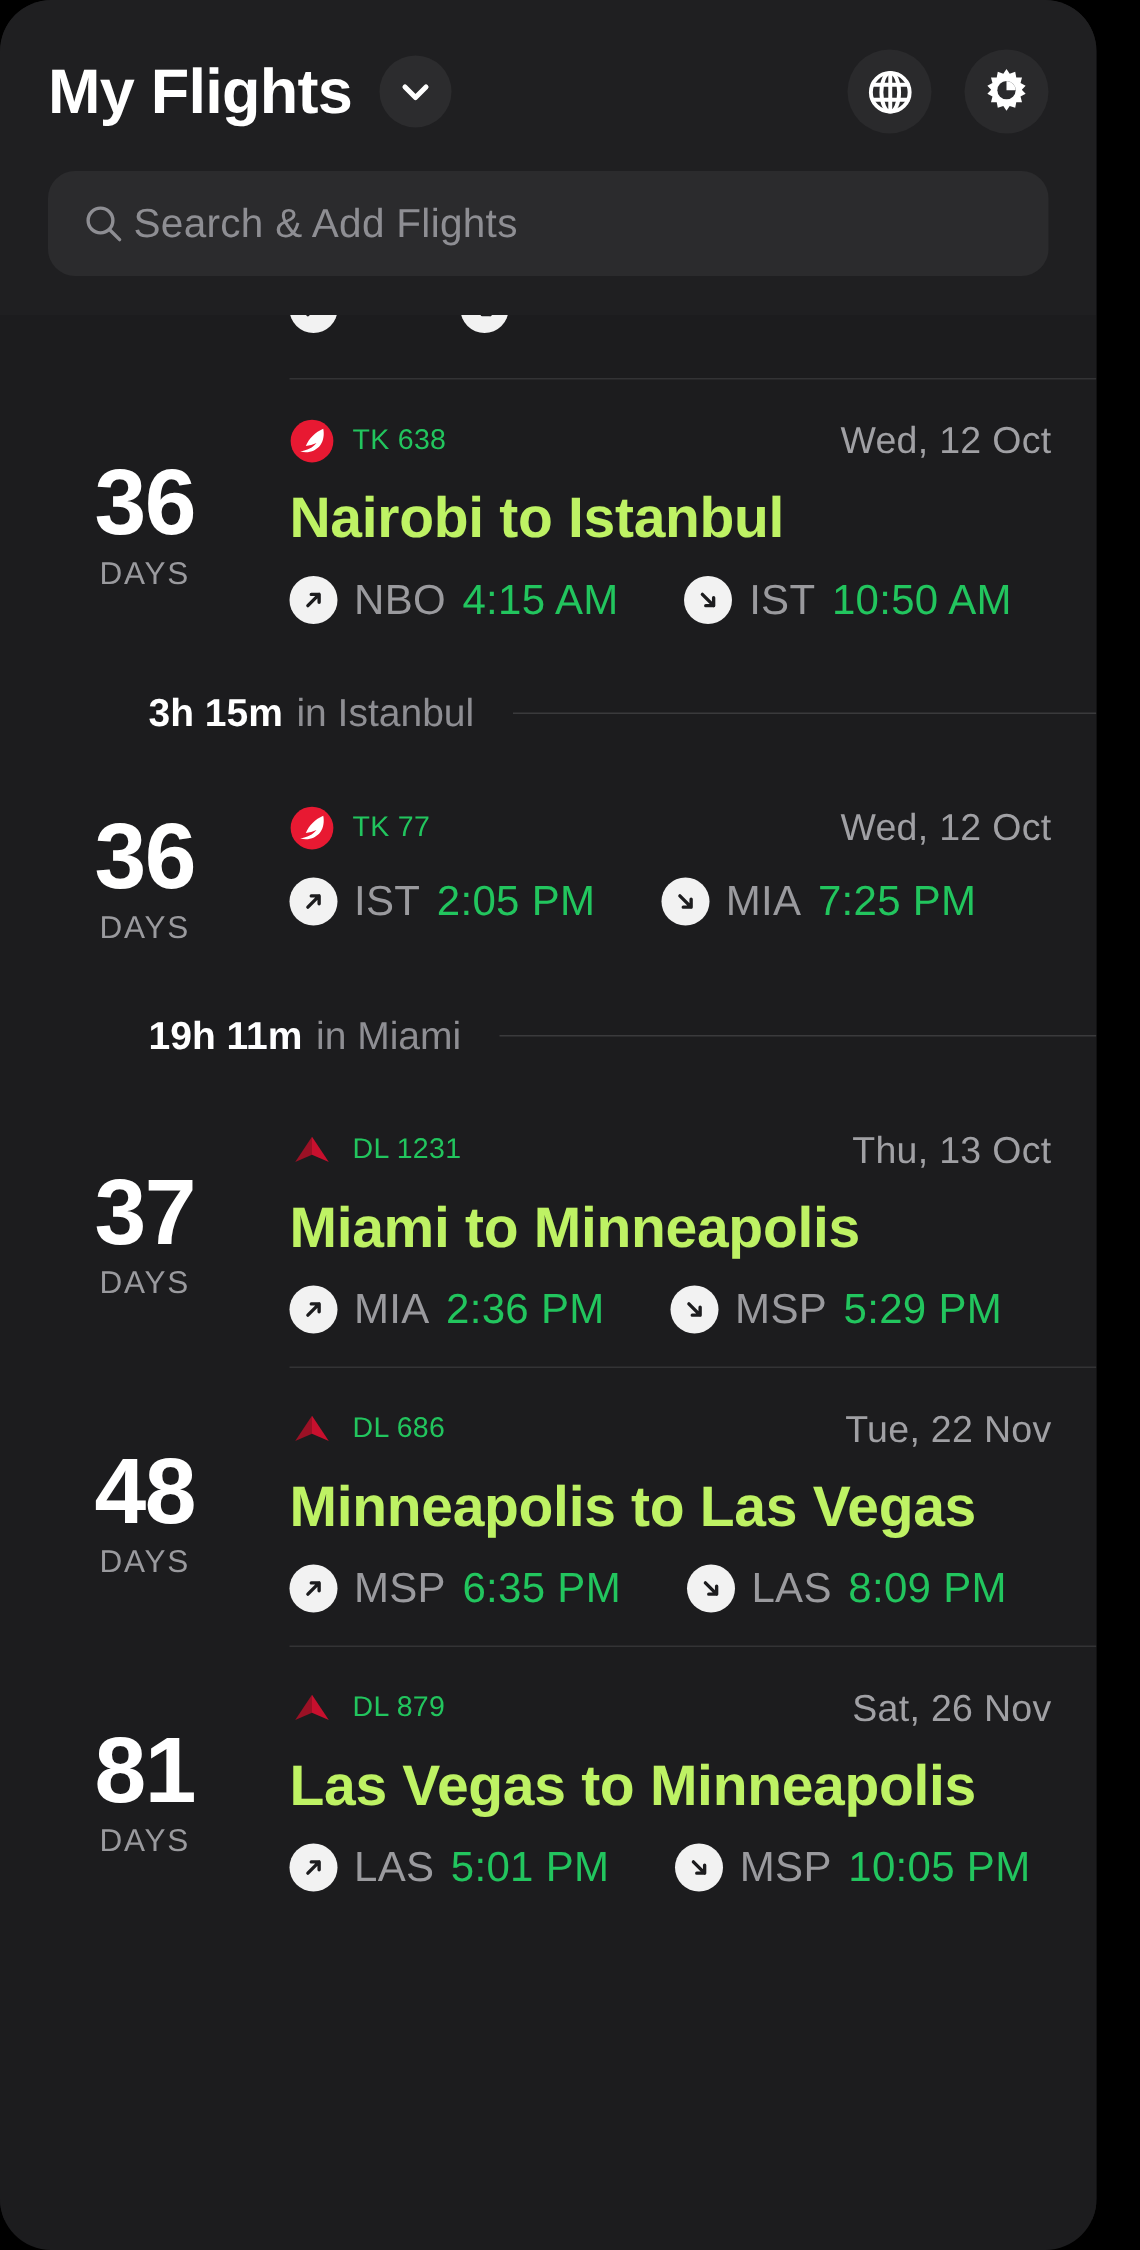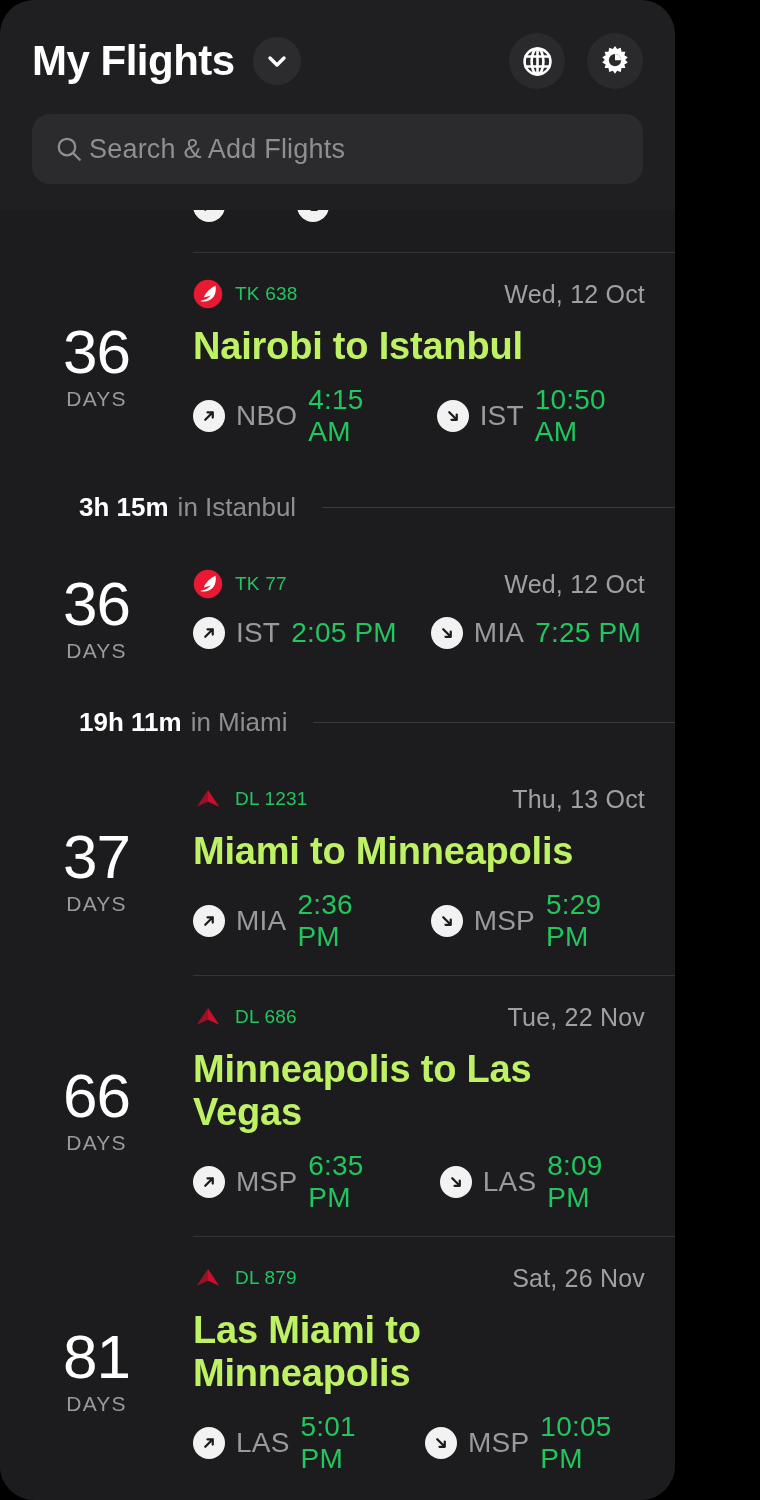--- a/index.html
+++ b/index.html
@@ -5,21 +5,21 @@
   * { margin:0; padding:0; box-sizing:border-box; }
   html, body {
     width:760px; height:1500px;
     background:#000;
     font-family:"Liberation Sans", sans-serif;
     -webkit-font-smoothing:antialiased;
     overflow:hidden;
   }
   .phone {
     position:relative;
-    width:675px; height:1500px;
+    width:731px; height:1500px;
     background:#1c1c1e;
     border-radius:34px;
     overflow:hidden;
   }
 
   
   .header {
     position:relative;
     background:#1f1f21;
     padding:30px 32px 26px 32px;
@@ -103,21 +103,21 @@
   .countdown {
     width:193px;
     flex:0 0 193px;
     display:flex; flex-direction:column;
     align-items:center;
     justify-content:center;
     padding-top:6px;
   }
   .count-num {
     font-size:62px;
-    font-weight:normal;
+    font-weight:bold;
     color:#ffffff;
     line-height:1;
     letter-spacing:-1px;
   }
   .count-label {
     font-size:21px;
     color:#9a9a9e;
     letter-spacing:1.2px;
     margin-top:4px;
   }
@@ -150,21 +150,21 @@
   .route {
     font-size:38px;
     font-weight:bold;
     color:#bef264;
     margin-top:14px;
     letter-spacing:-0.2px;
   }
   .times {
     display:flex; align-items:center;
     margin-top:16px;
-    gap:34px;
+    gap:44px;
   }
   .leg { display:flex; align-items:center; }
   .leg-icon {
     width:32px; height:32px;
     flex:0 0 32px;
     border-radius:50%;
     background:#f2f2f2;
     display:flex; align-items:center; justify-content:center;
   }
   .leg-code {
@@ -176,21 +176,21 @@
   .leg-time {
     font-size:28px;
     color:#22c55e;
     margin-left:11px;
     letter-spacing:0.2px;
   }
 
   
   .layover {
     display:flex; align-items:center;
-    padding:22px 0 20px 79px;
+    padding:22px 0 20px 99px;
   }
   .layover-dur {
     font-size:26px;
     font-weight:bold;
     color:#ffffff;
   }
   .layover-loc {
     font-size:26px;
     color:#8e8e93;
     margin-left:9px;
@@ -410,21 +410,21 @@
             <span class="leg-time">5:29 PM</span>
           </div>
         </div>
       </div>
     </div>
 
     <div class="divider"></div>
 
     <div class="flight">
       <div class="countdown">
-        <div class="count-num">66</div>
+        <div class="count-num">48</div>
         <div class="count-label">DAYS</div>
       </div>
       <div class="flight-body">
         <div class="row-meta">
           <span class="airline-logo">
             <svg width="28" height="28" viewBox="0 0 40 40">
               <path d="M20 7 L36 31 L20 24 Z" fill="#c8102e"></path>
               <path d="M20 7 L4 31 L20 24 Z" fill="#9b1125"></path>
             </svg>
           </span>
@@ -466,21 +466,21 @@
         <div class="row-meta">
           <span class="airline-logo">
             <svg width="28" height="28" viewBox="0 0 40 40">
               <path d="M20 7 L36 31 L20 24 Z" fill="#c8102e"></path>
               <path d="M20 7 L4 31 L20 24 Z" fill="#9b1125"></path>
             </svg>
           </span>
           <span class="flight-no">DL 879</span>
           <span class="flight-date">Sat, 26 Nov</span>
         </div>
-        <div class="route">Las Miami to Minneapolis</div>
+        <div class="route">Las Vegas to Minneapolis</div>
         <div class="times">
           <div class="leg">
             <span class="leg-icon">
               <svg width="20" height="20" viewBox="0 0 24 24">
                 <path d="M7.5 16.5 L16.5 7.5 M10.2 7.5 L16.5 7.5 L16.5 13.8" fill="none" stroke="#1c1c1e" stroke-width="2.7" stroke-linecap="round" stroke-linejoin="round"></path>
               </svg>
             </span>
             <span class="leg-code">LAS</span>
             <span class="leg-time">5:01 PM</span>
           </div>

